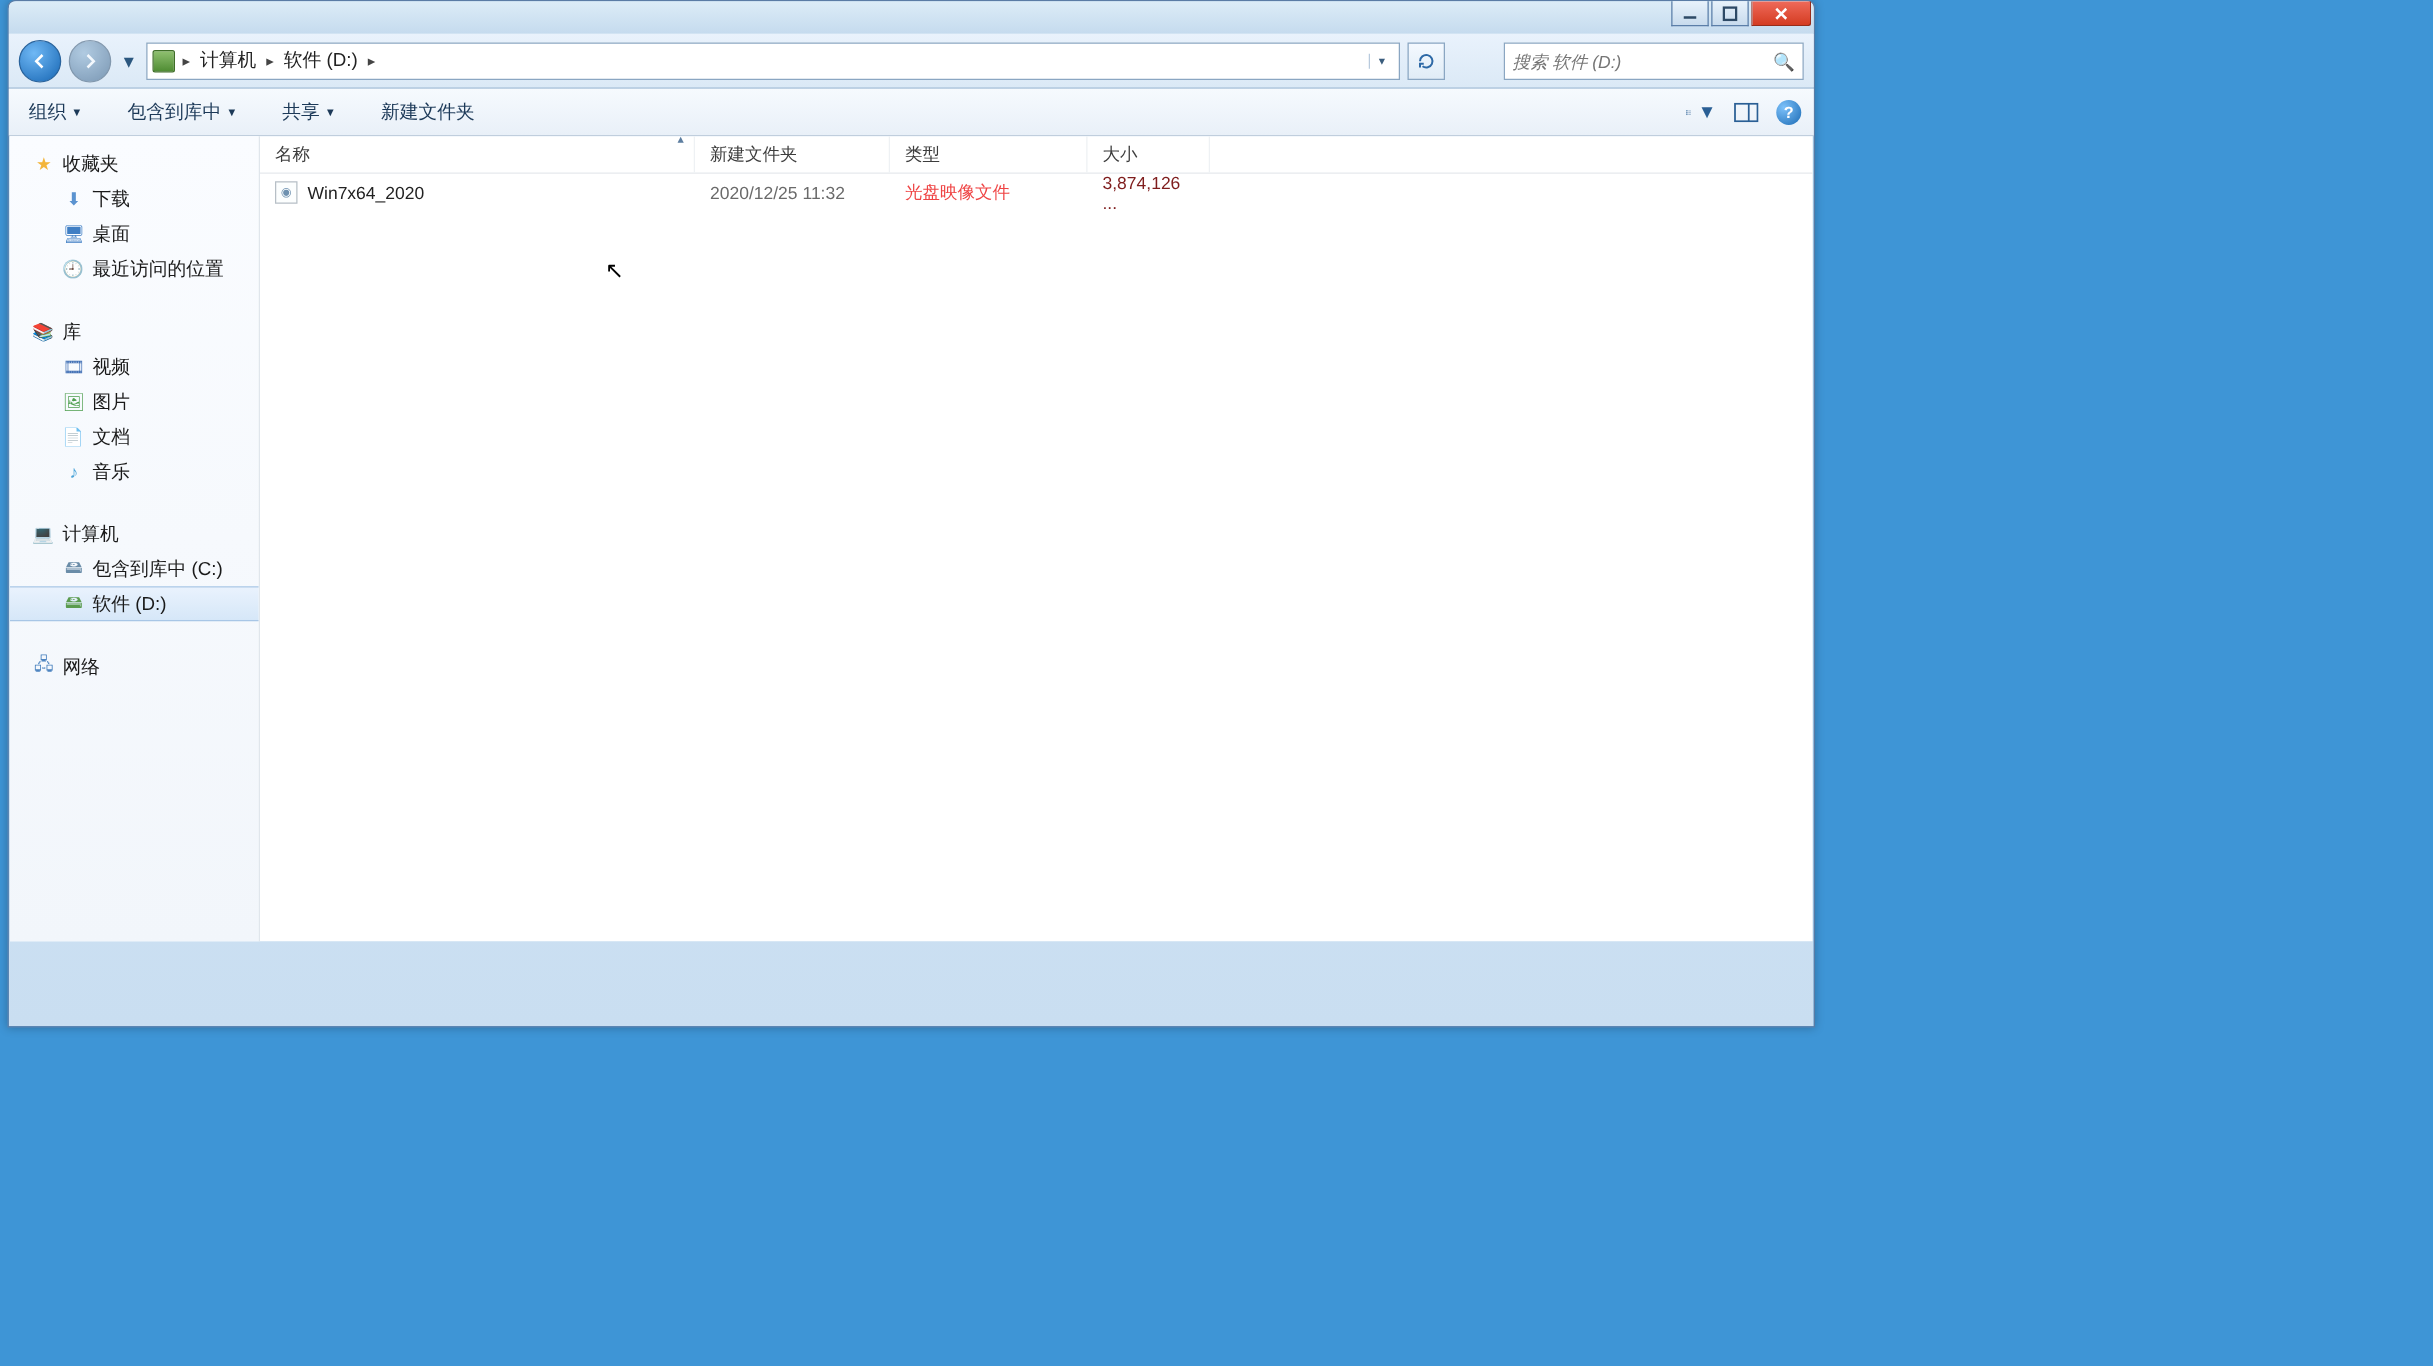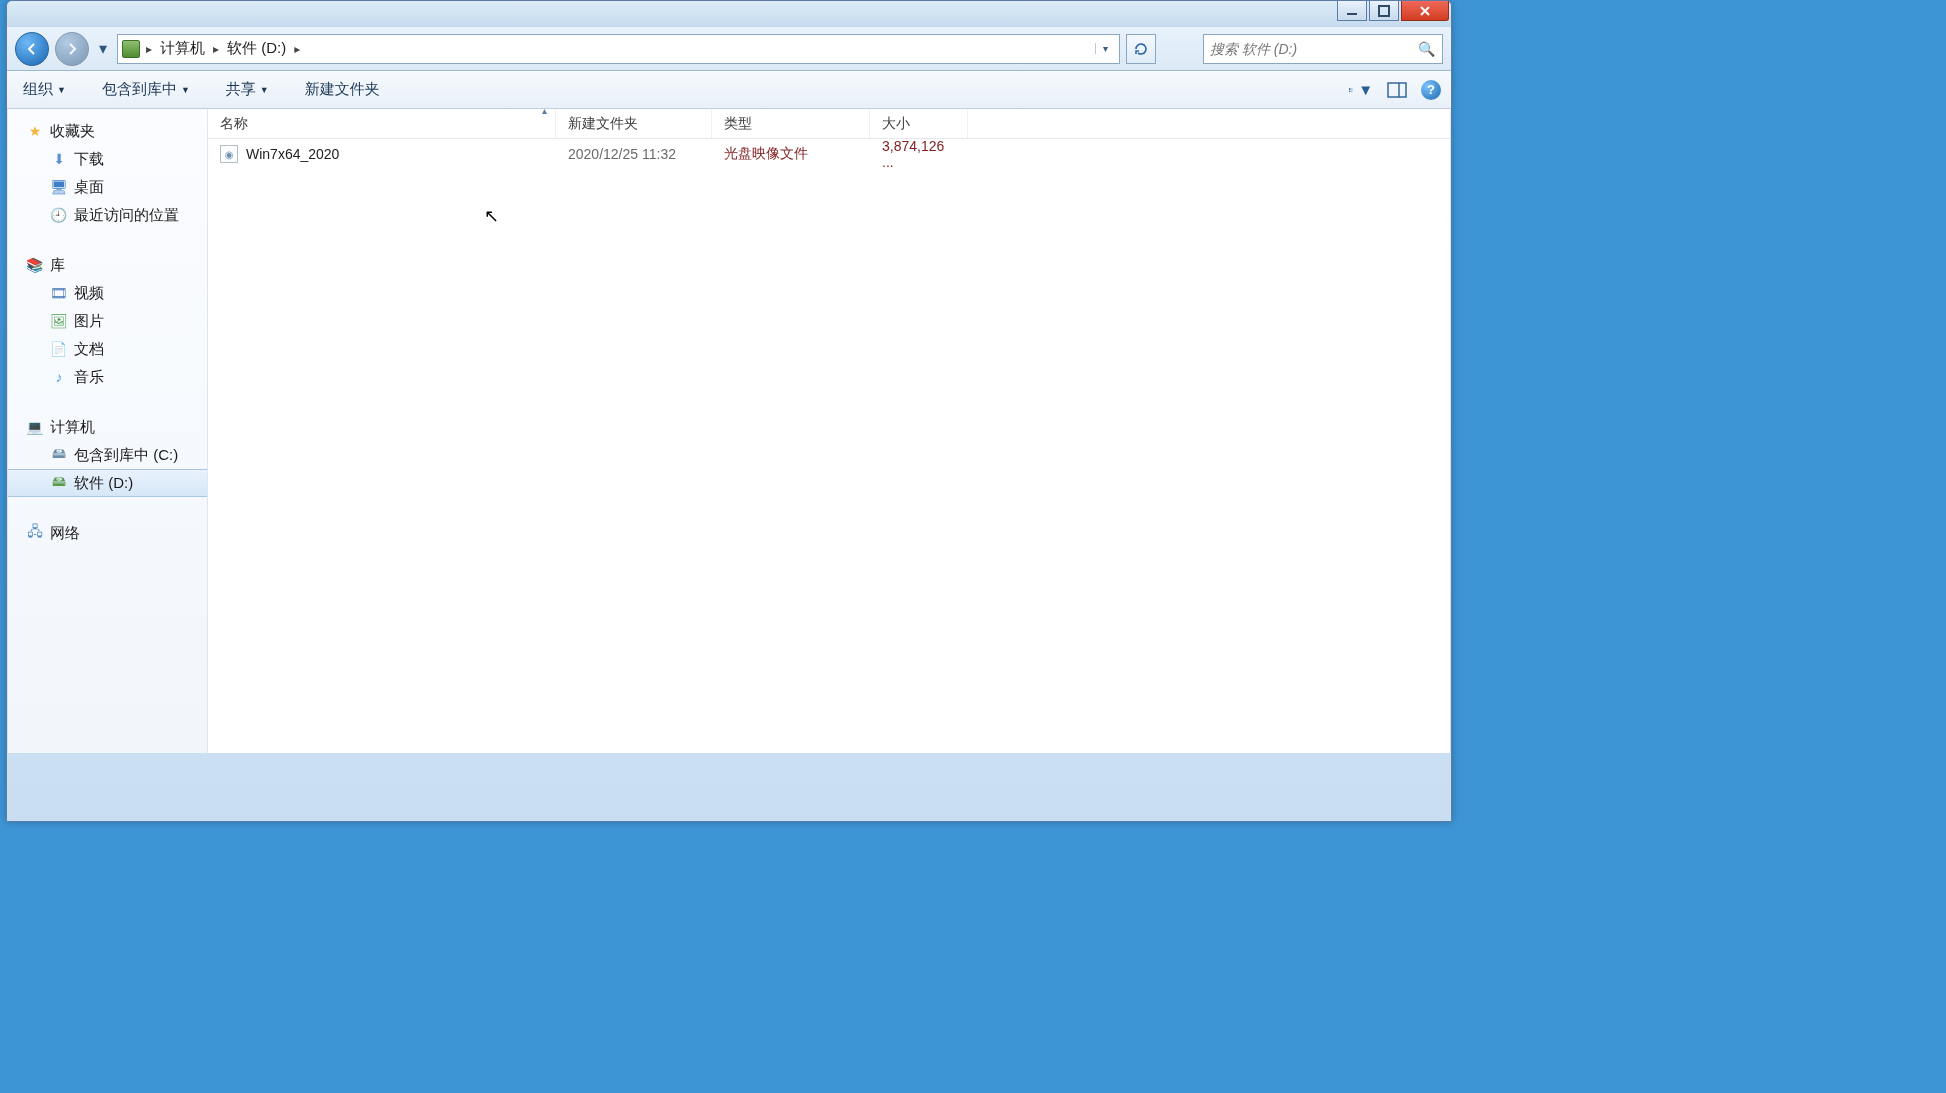--- a/index.html
+++ b/index.html
@@ -75,21 +75,21 @@
   .col.name{width:348px; position:relative;}
   .col.date{width:156px;}
   .col.type{width:158px;text-align:center;}
   .col.size{width:98px;}
   .sort-ind{position:absolute; right:8px; top:-4px; font-size:10px; color:#5d7ea0;}
   .rows { flex:1; position:relative;}
   .row { display:flex; align-items:center; height:30px; font-size:14px; color:#222;}
   .cell{padding:0 12px;}
   .cell.name{width:348px; display:flex; align-items:center; gap:8px;}
   .cell.date{width:156px; color:#6a6a6a;}
-  .cell.type{width:158px; color:#7f1d1d;}
+  .cell.type{width:158px; color:#ef4444;}
   .cell.size{width:98px; color:#7f1d1d;}
   .file-ico{width:18px;height:18px;border:1px solid #b7bfc6;background:#fcfefe;display:flex;align-items:center;justify-content:center;font-size:10px;color:#6f91b0;}
 
   .cursor{position:absolute; left:276px; top:66px; font-size:18px; color:#000; pointer-events:none;}
 
   
   .status { position:absolute; bottom:0; left:1px; right:1px; height:66px;
             background:linear-gradient(#f2f7fc,#e4ecf5); border-top:1px solid #c6d3df;
             display:flex; align-items:center; padding:0 16px; gap:18px;}
   .status-ico { width:52px; height:52px; background:linear-gradient(#aee093,#4f9c35);

